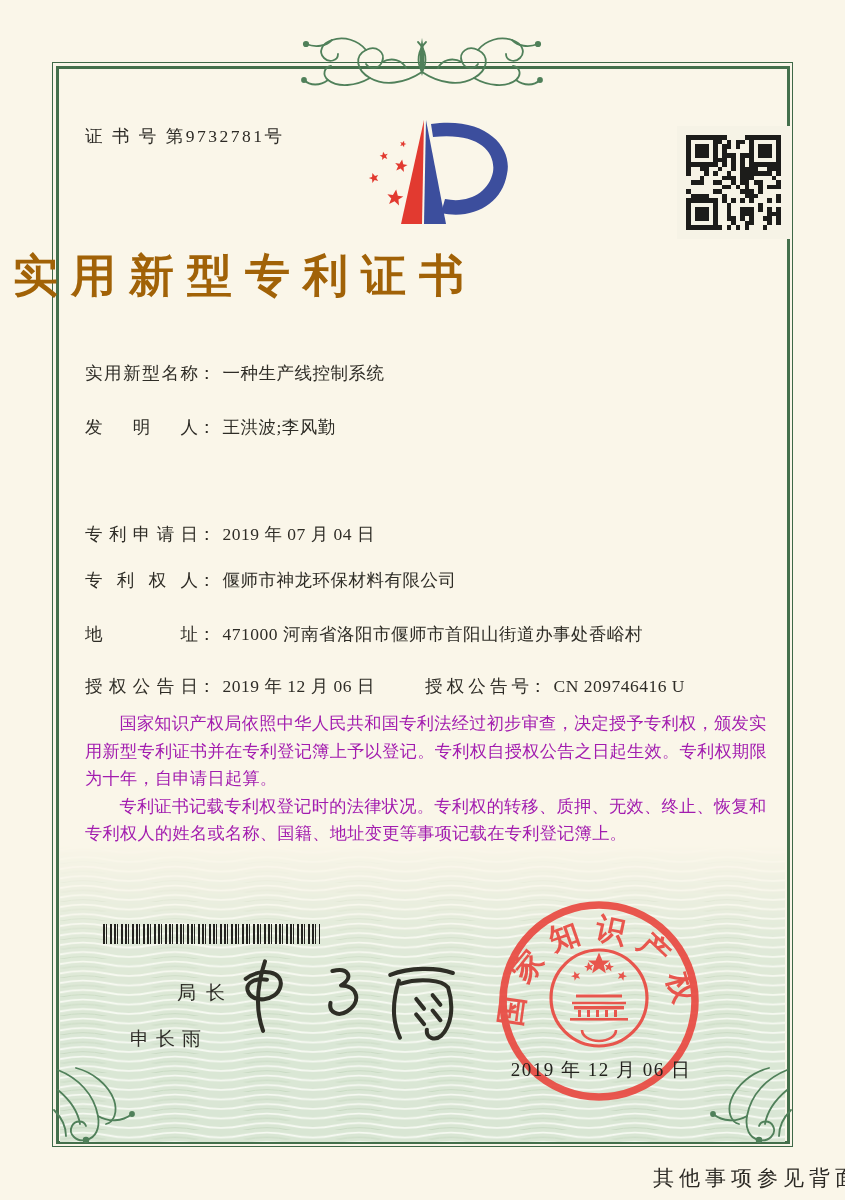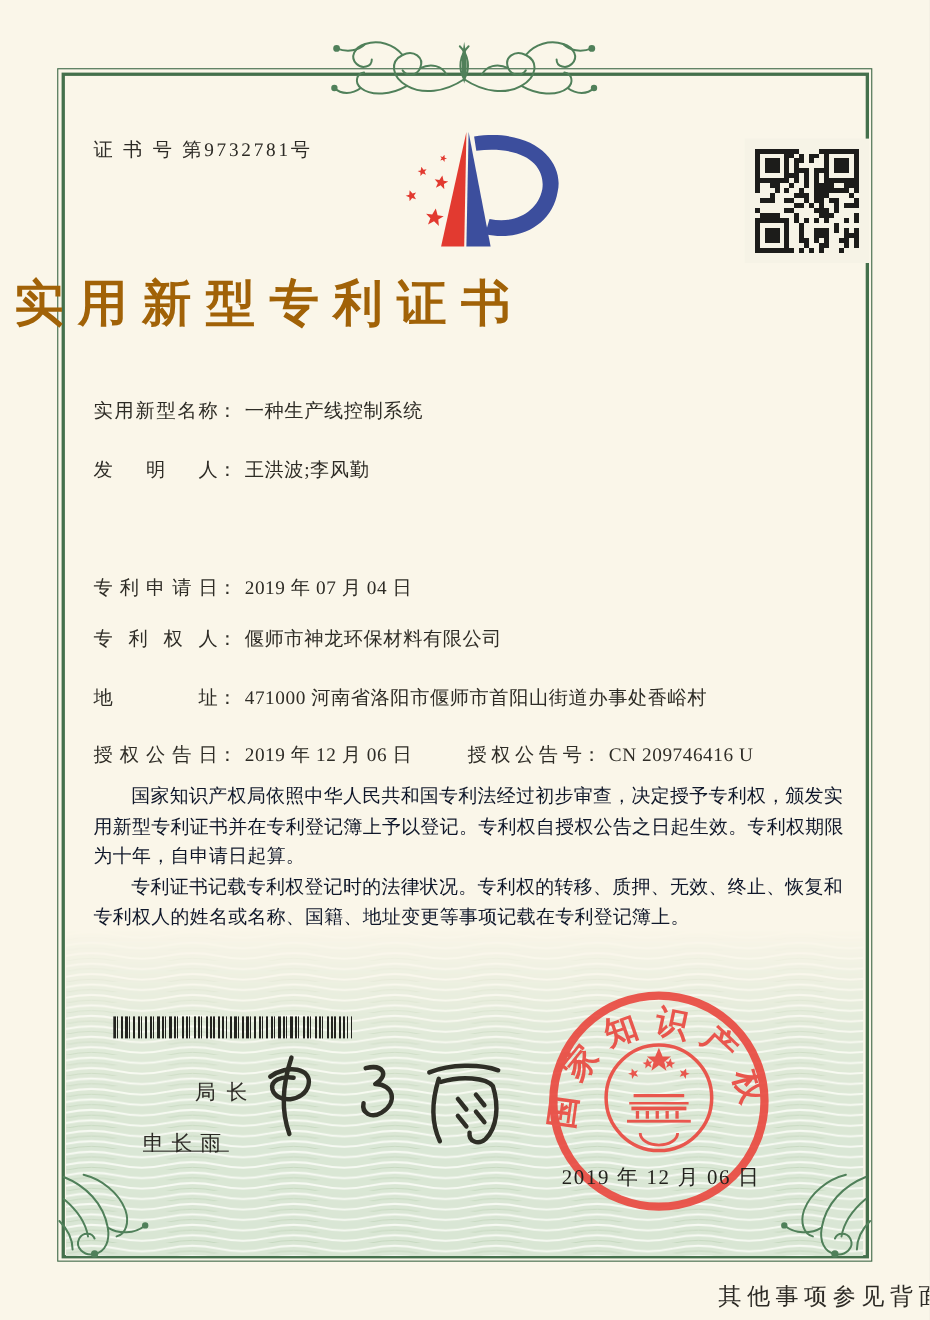--- a/index.html
+++ b/index.html
@@ -21,27 +21,27 @@
   .qr{position:absolute;left:677px;top:126px;width:113px;height:113px;background:#f6f3e6;}
   .title{position:absolute;left:0;top:246px;width:100%;margin:0;
          font-size:45px;font-weight:700;letter-spacing:13px;text-indent:13px;color:#a16207;}
   .row{position:absolute;left:85px;font-size:17.5px;white-space:nowrap;color:#2e2c26;}
   .flabel{display:inline-block;width:113px;text-align:justify;text-align-last:justify;vertical-align:bottom;}
   .flabel.w5{width:104px;}
   .colon{display:inline-block;}
   .fvalue{margin-left:7px;letter-spacing:0.5px;text-align:right;}
   .pair2{position:absolute;left:340px;top:0;}
   .body-text{position:absolute;left:85px;top:710px;width:682px;font-size:17.2px;
-             line-height:27.5px;letter-spacing:0.3px;color:#0f172a;}
+             line-height:27.5px;letter-spacing:0.3px;color:#a21caf;}
   .body-text p{margin:0;text-indent:2em;}
   .barcode{position:absolute;left:103px;top:924px;width:217px;height:20px;
     background:repeating-linear-gradient(90deg,#23231f 0 2px,rgba(0,0,0,0) 2px 3px,
     #23231f 3px 4px,rgba(0,0,0,0) 4px 7px,#23231f 7px 9px,rgba(0,0,0,0) 9px 11px);}
   .commissioner-title{position:absolute;left:133px;top:980px;font-size:19px;letter-spacing:10px;margin-left:44px;}
-  .commissioner-name{position:absolute;left:130px;top:1026px;font-size:19px;letter-spacing:7px;text-decoration:underline;}
+  .commissioner-name{position:absolute;left:130px;top:1026px;font-size:19px;letter-spacing:7px;}
   .signature{position:absolute;left:225px;top:946px;width:238px;height:106px;}
   .seal{position:absolute;left:496px;top:898px;width:206px;height:206px;}
   .seal-date{position:absolute;left:506px;top:1057px;width:190px;text-align:center;
              font-size:19px;letter-spacing:1.5px;color:#23221e;z-index:5;}
   .page-info{position:absolute;left:0;top:1111px;width:100%;text-align:center;font-size:15.5px;letter-spacing:1px;}
   .back-note{position:absolute;left:16px;top:1164px;width:100%;text-align:right;font-size:21px;letter-spacing:5px;}
 </style>
 </head>
 <body>
 

